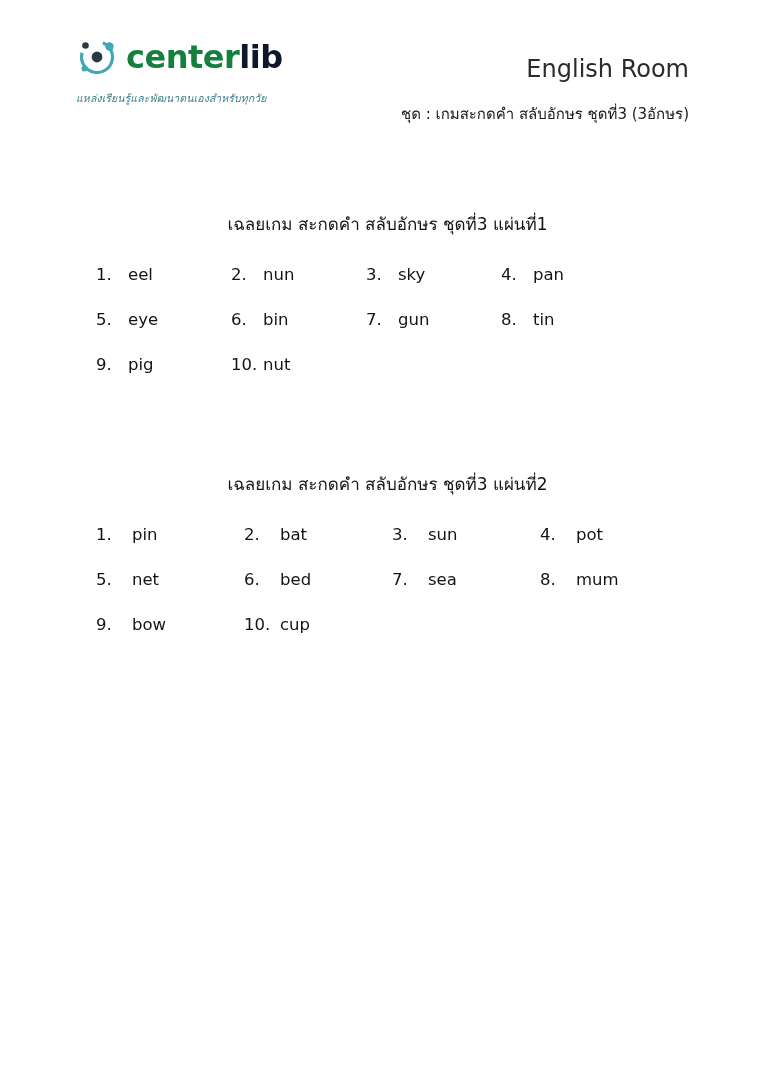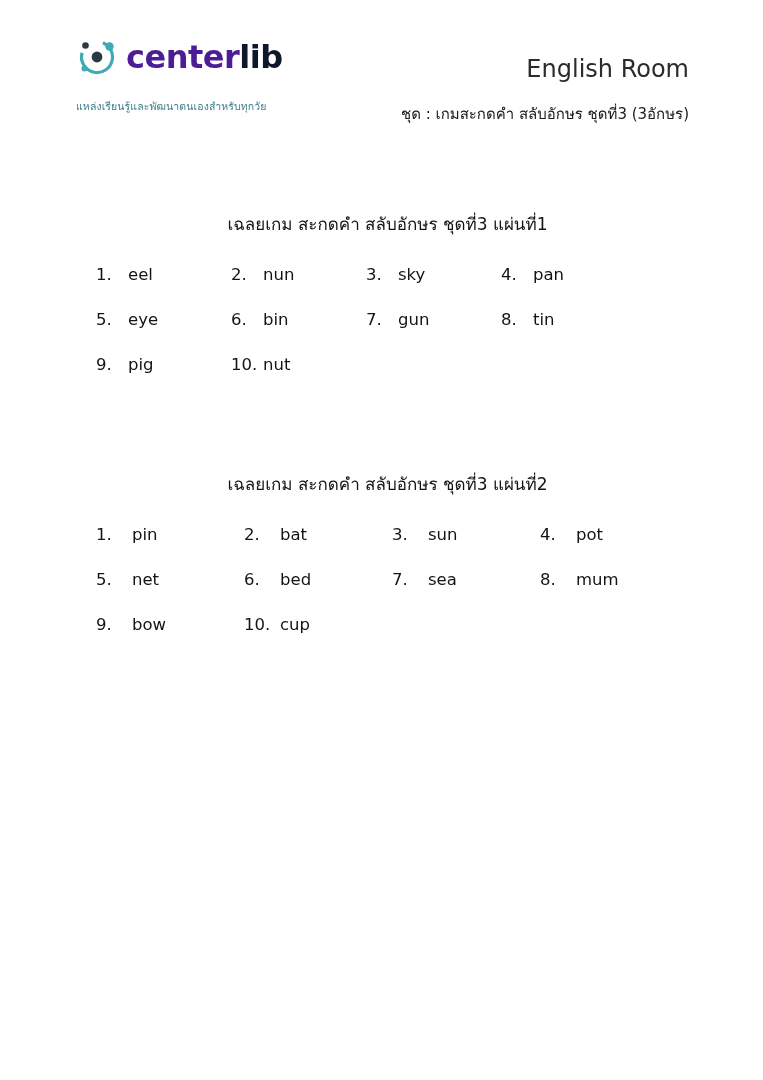--- a/index.html
+++ b/index.html
@@ -47,28 +47,29 @@
     position: relative;
     flex: 0 0 auto;
   }
   .logo-text {
     font-size: 32px;
     font-weight: bold;
     letter-spacing: -0.5px;
     line-height: 1;
     white-space: nowrap;
   }
-  .logo-center { color: #4c1d95; }
+  .logo-center { color: #15803d; }
   .logo-lib { color: #0f172a; }
   .logo-tagline {
-    margin-top: 20px;
+    margin-top: 12px;
     font-size: 10.5px;
     color: #3d7f8c;
     letter-spacing: 0.1px;
     white-space: nowrap;
+    font-style: italic;
   }
 
   .title-block {
     position: absolute;
     right: 74px;
     top: 14px;
     text-align: right;
     margin-top: 13px;
   }
   .doc-title {

